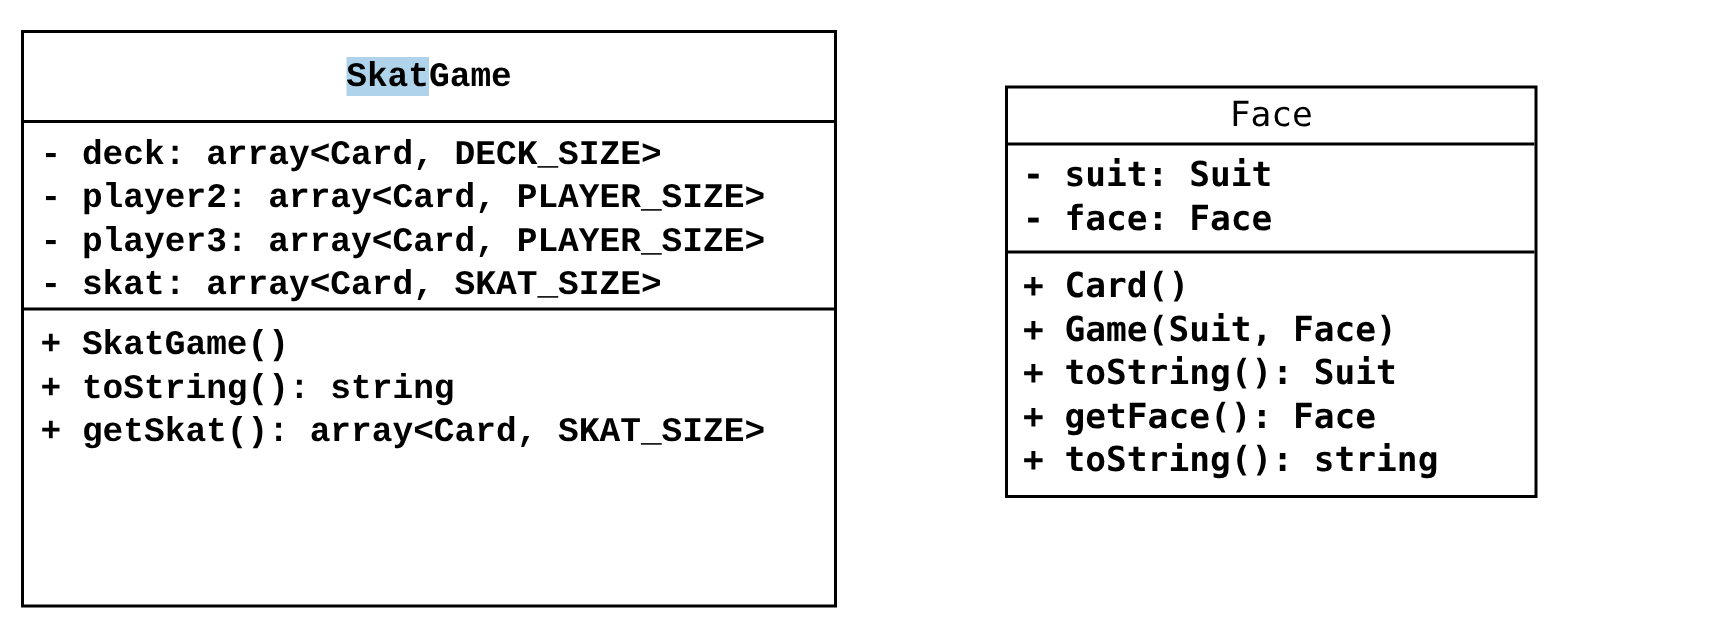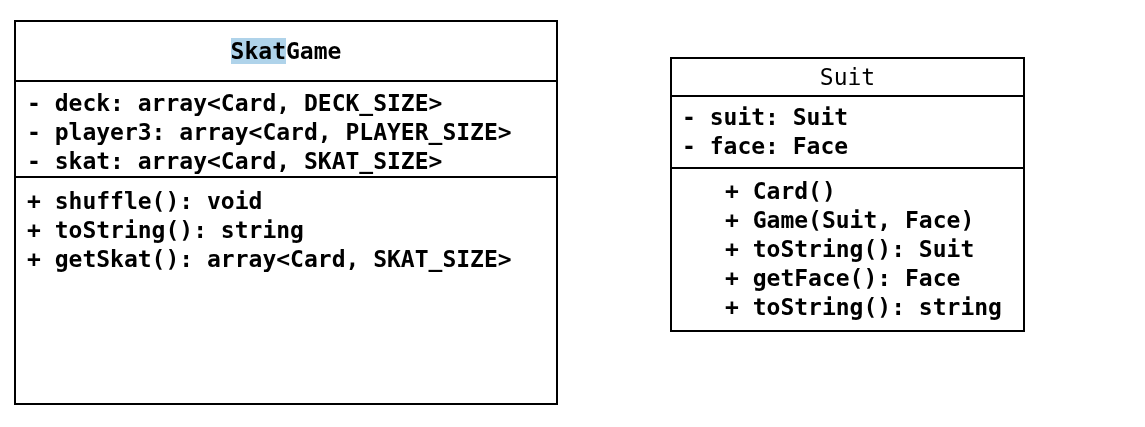--- a/index.html
+++ b/index.html
@@ -25,20 +25,21 @@
     display: flex;
     flex-direction: column;
   }
 
   
   #class-skatgame {
     left: 14px;
     top: 20px;
     width: 544px;
     height: 385px;
+    font-family: Liberation Mono, monospace;
   }
   
   #class-card {
     left: 670px;
     top: 57px;
     width: 355px;
     height: 275px;
   }
 
   .class-title-compartment {
@@ -78,49 +79,50 @@
     white-space: pre;
     color: #000000;
     letter-spacing: 0px;
   }
 
   #class-skatgame .class-compartment { padding-left: 11px; }
   #class-skatgame .attributes-compartment { padding-top: 7px; padding-bottom: 0; }
   #class-skatgame .methods-compartment { padding-top: 9px; }
 
   #class-card .attributes-compartment { padding-top: 6px; padding-bottom: 6px; }
-  #class-card .methods-compartment { padding-top: 8px; margin-left: 43px; }
+  #class-card .methods-compartment { padding-top: 8px; }
 </style>
 </head>
 <body>
 
 <div class="uml-class" id="class-skatgame">
 
   <div class="class-title-compartment">
     <div class="class-title bold"><span class="title-selected">Skat</span><span>Game</span></div>
   </div>
 
   <div class="class-compartment attributes-compartment with-sep">
     <div class="member-line">- deck: array&lt;Card, DECK_SIZE&gt;</div>
+    <div class="member-line">- player2: array&lt;Card, PLAYER_SIZE&gt;</div>
     <div class="member-line">- player3: array&lt;Card, PLAYER_SIZE&gt;</div>
     <div class="member-line">- skat: array&lt;Card, SKAT_SIZE&gt;</div>
   </div>
 
   <div class="class-compartment methods-compartment">
-    <div class="member-line">+ shuffle(): void</div>
+    <div class="member-line">+ SkatGame()</div>
     <div class="member-line">+ toString(): string</div>
     <div class="member-line">+ getSkat(): array&lt;Card, SKAT_SIZE&gt;</div>
   </div>
 
 </div>
 
 <div class="uml-class" id="class-card">
 
   <div class="class-title-compartment">
-    <div class="class-title">Suit</div>
+    <div class="class-title">Face</div>
   </div>
 
   <div class="class-compartment attributes-compartment with-sep">
     <div class="member-line">- suit: Suit</div>
     <div class="member-line">- face: Face</div>
   </div>
 
   <div class="class-compartment methods-compartment">
     <div class="member-line">+ Card()</div>
     <div class="member-line">+ Game(Suit, Face)</div>

